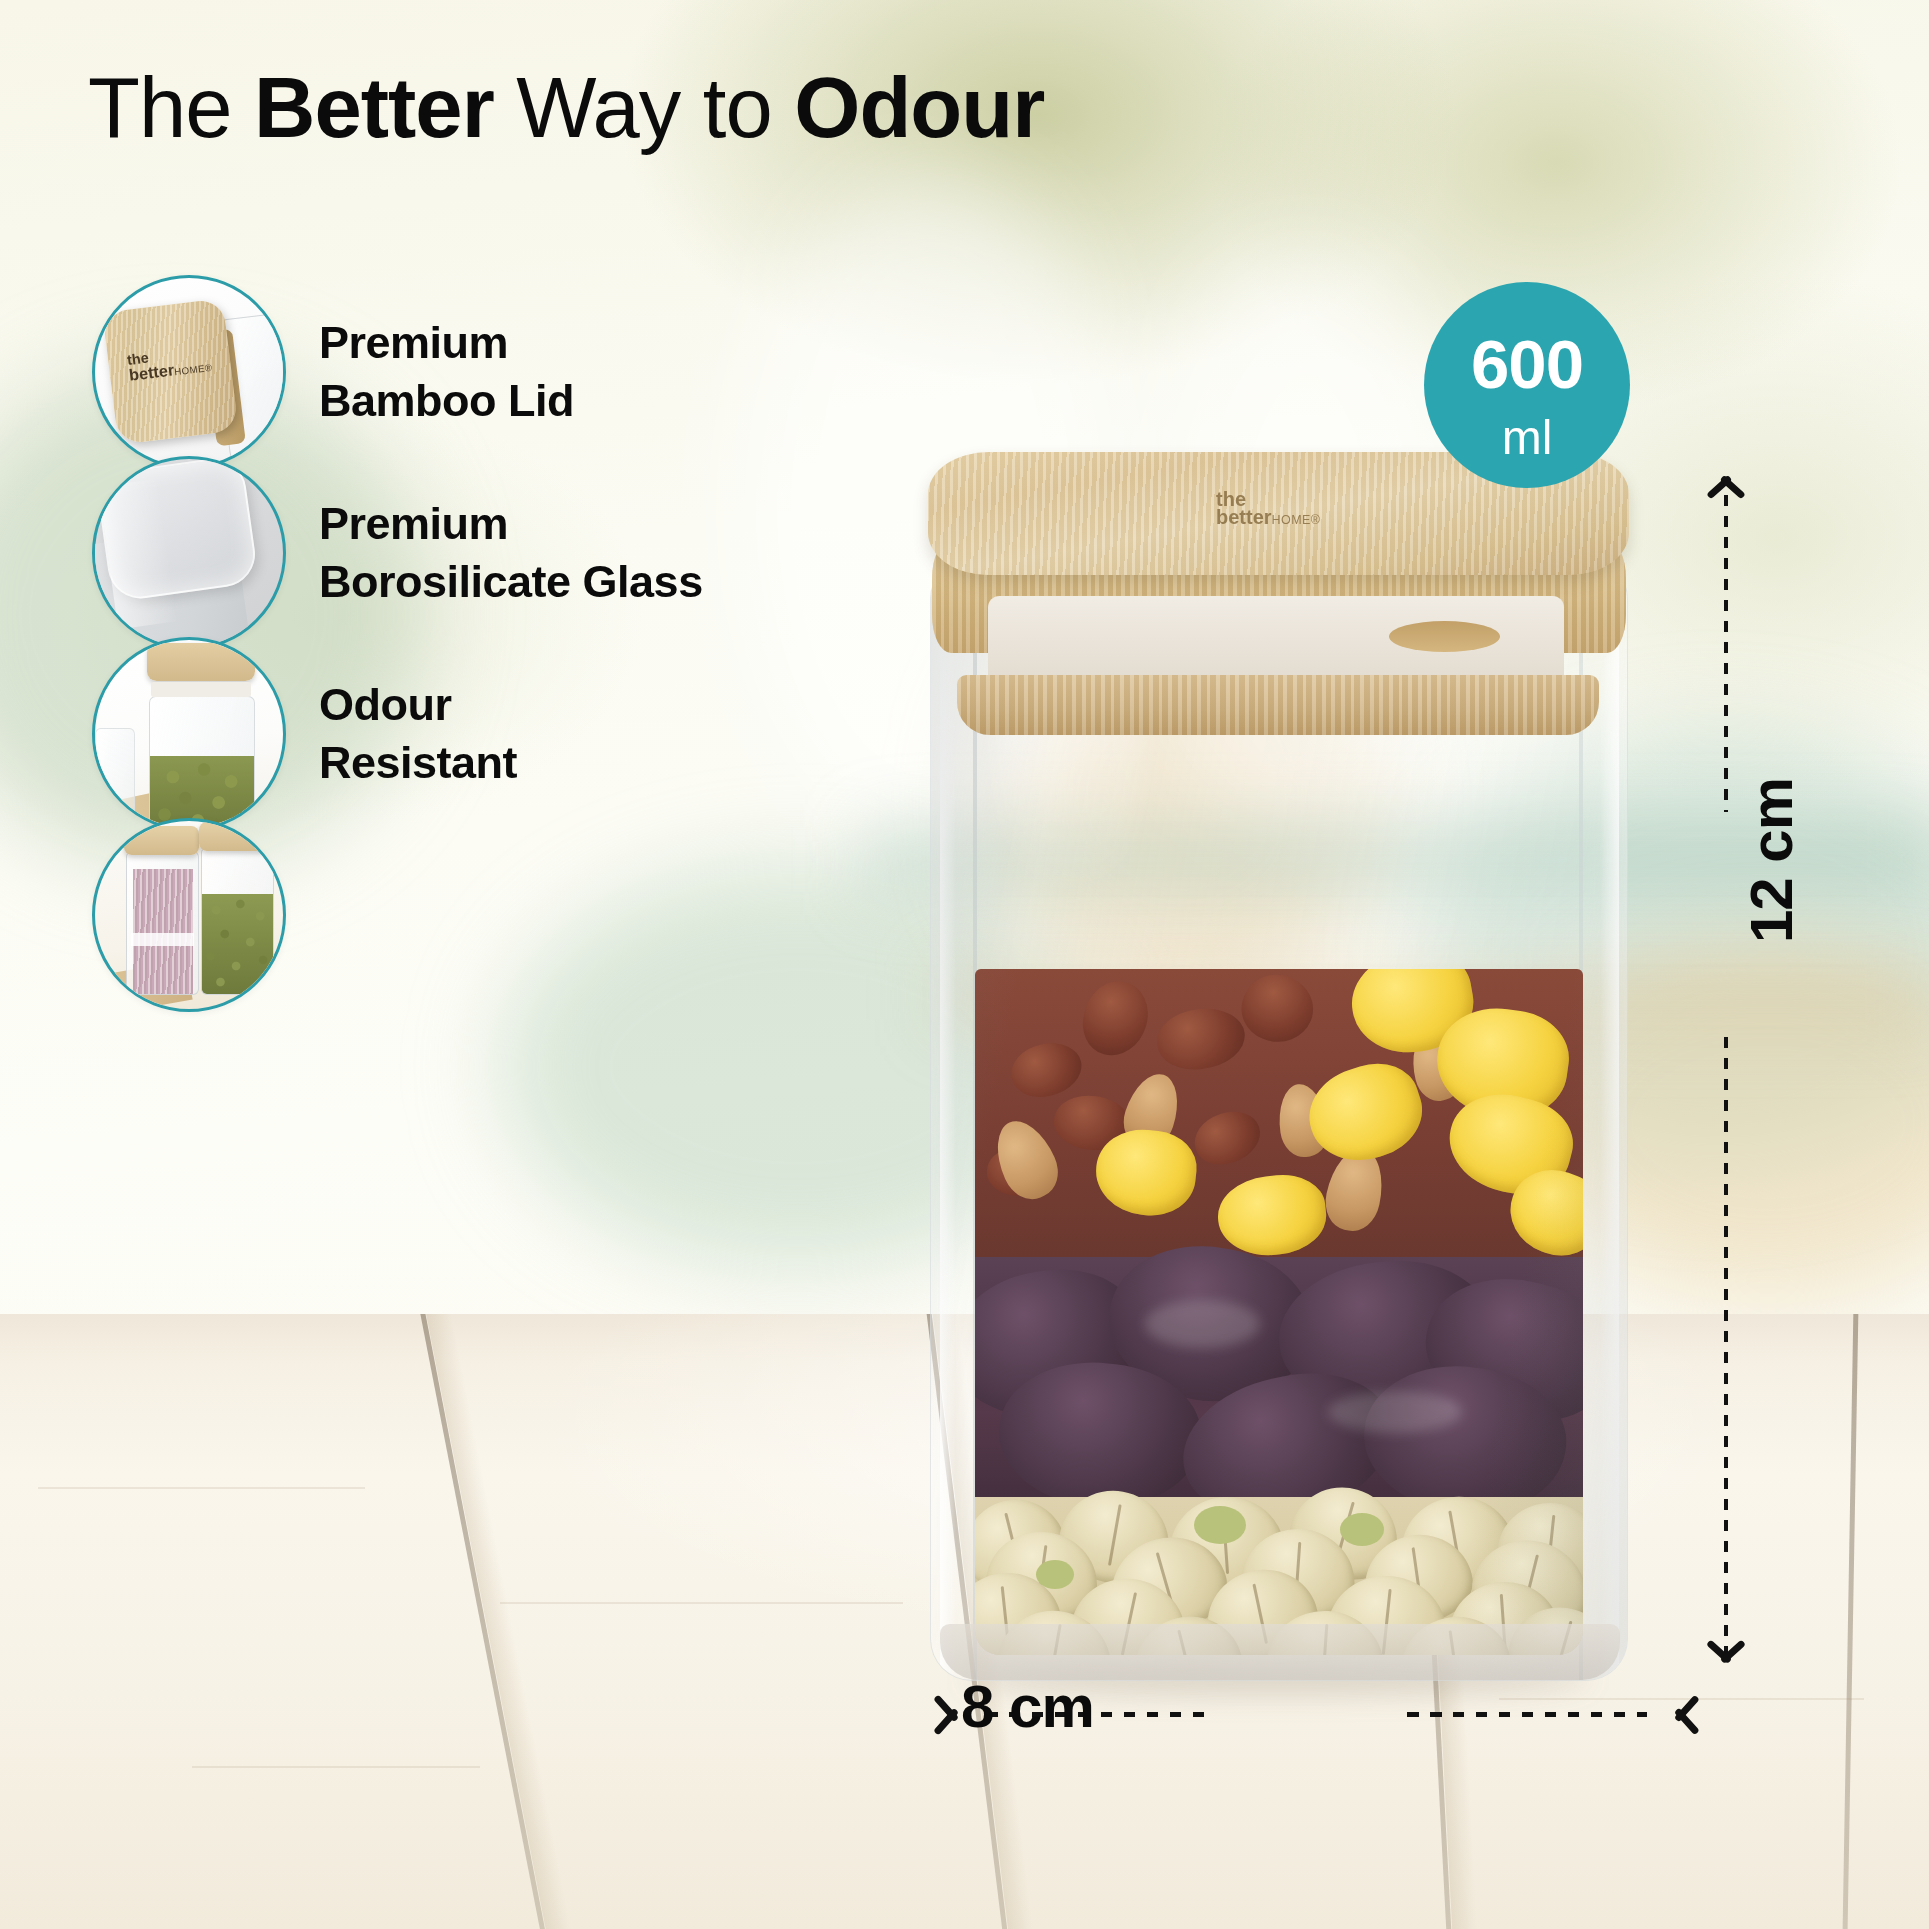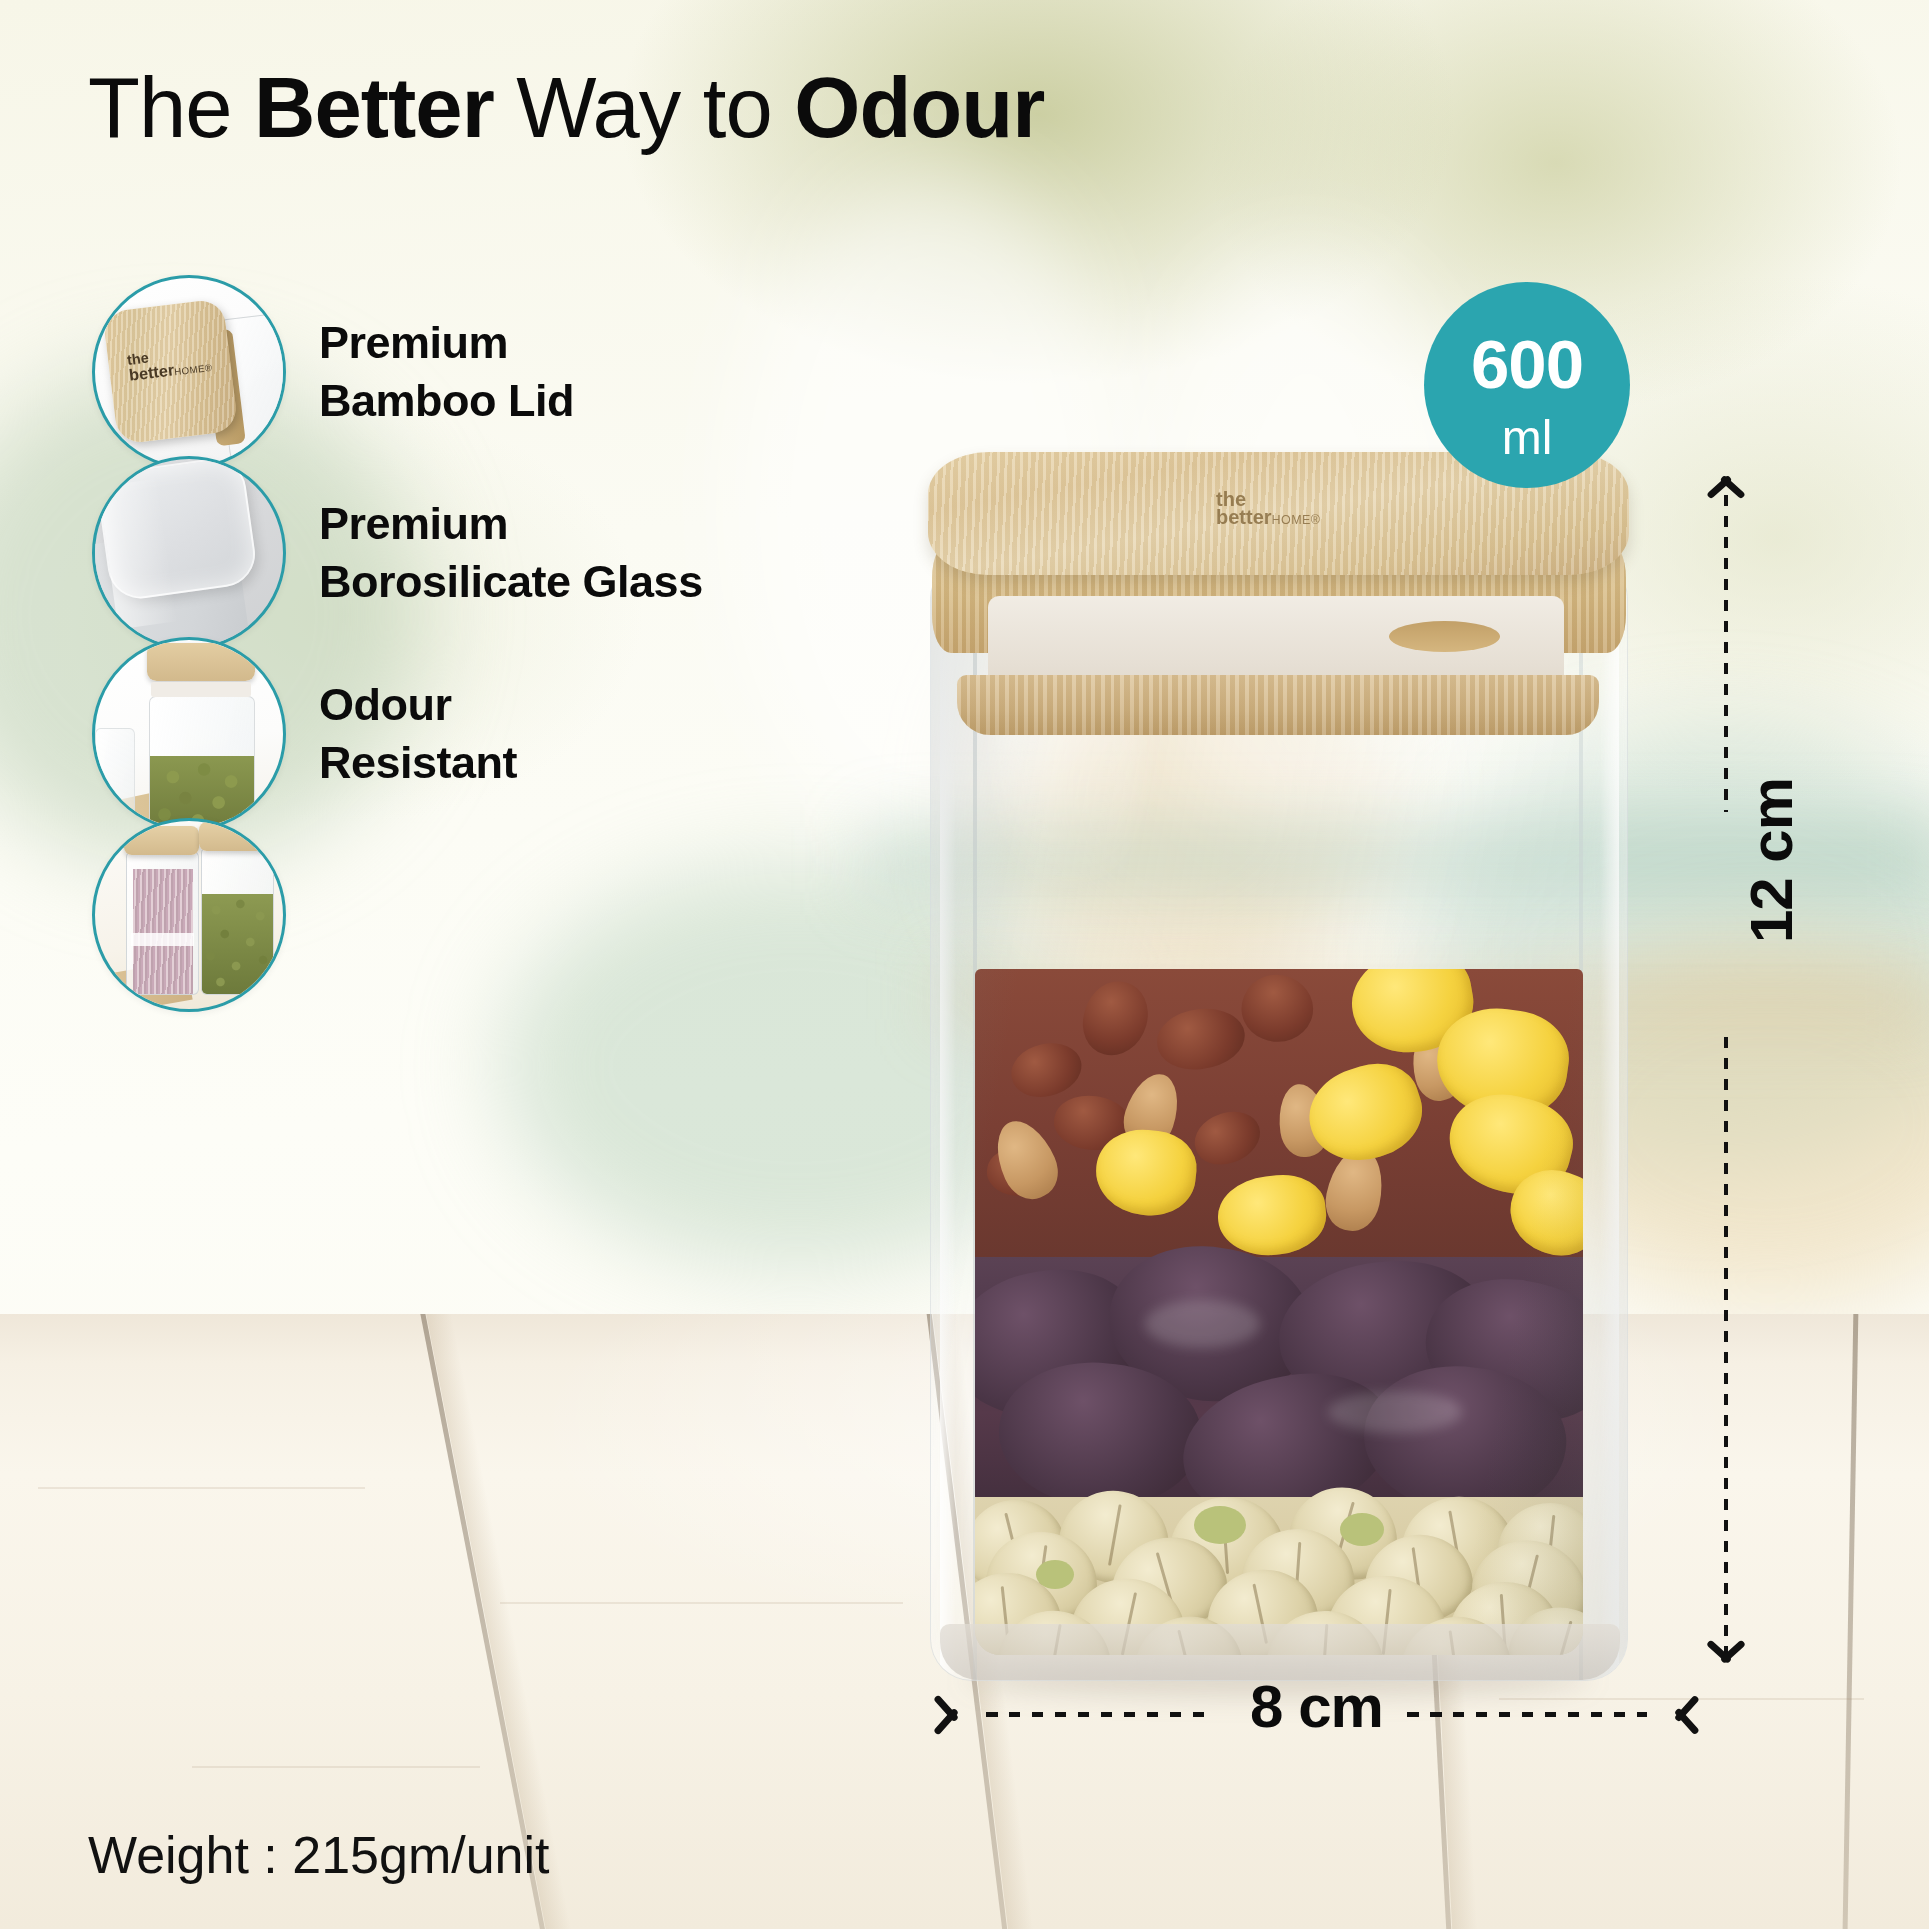--- a/index.html
+++ b/index.html
@@ -246,21 +246,21 @@
   .dim-h .line-b{position:absolute;top:0;right:25px;width:240px;height:4.8px;
     background:repeating-linear-gradient(90deg,#111 0 11.5px,transparent 11.5px 23px);}
   .dim-h .arr{position:absolute;top:-21px;width:27px;height:48px;}
   .dim-h .arr.lt{left:-7.7px;}
   .dim-h .arr.rt{right:-7.7px;}
   .dim-h .arr i{position:absolute;left:0;width:6.7px;height:31px;background:#111;border-radius:3.8px;}
   .dim-h .arr.lt i:first-child{top:-1.9px;transform:rotate(-42deg);transform-origin:center bottom;}
   .dim-h .arr.lt i:last-child{bottom:-1.9px;transform:rotate(42deg);transform-origin:center top;}
   .dim-h .arr.rt i:first-child{top:-1.9px;right:0;left:auto;transform:rotate(42deg);transform-origin:center bottom;}
   .dim-h .arr.rt i:last-child{bottom:-1.9px;right:0;left:auto;transform:rotate(-42deg);transform-origin:center top;}
-  .dim-h .hlabel{position:absolute;left:0;right:0;top:-40px;text-align:center;
+  .dim-h .hlabel{position:absolute;left:0;right:0;top:-40px;
     font-size:60px;font-weight:700;color:#0b0b0b;letter-spacing:-1px;}
 
   
   .weight{position:absolute;left:88px;top:1825px;font-size:52px;font-weight:400;color:#111;z-index:7;}
 </style>
 </head>
 <body>
 
 <div class="stage">
 
@@ -482,16 +482,15 @@
       </div>
     <div class="line-a"></div>
     <div class="hlabel">8 cm</div>
     <div class="line-b"></div>
     <div class="arr rt">
         <i></i>
         <i></i>
       </div>
   </div>
 
-  <div class="weight">Weight : 215gm/unit</div>
 
 </div>
 
 
 </body></html>

